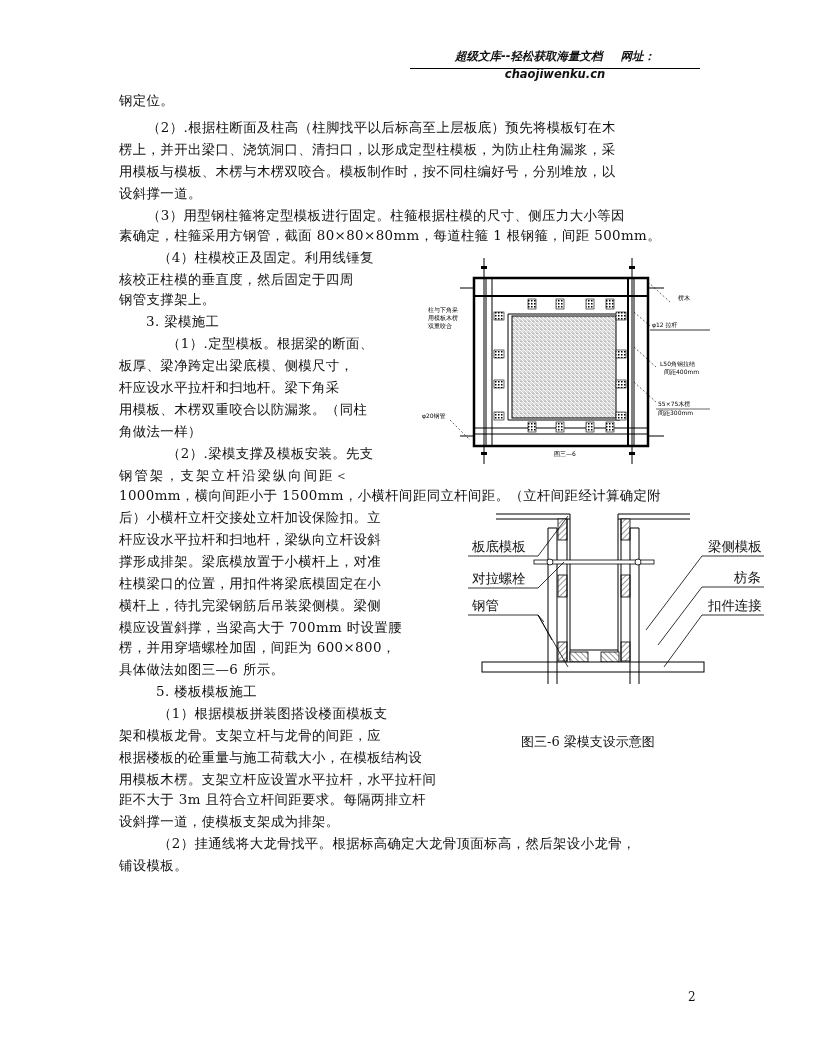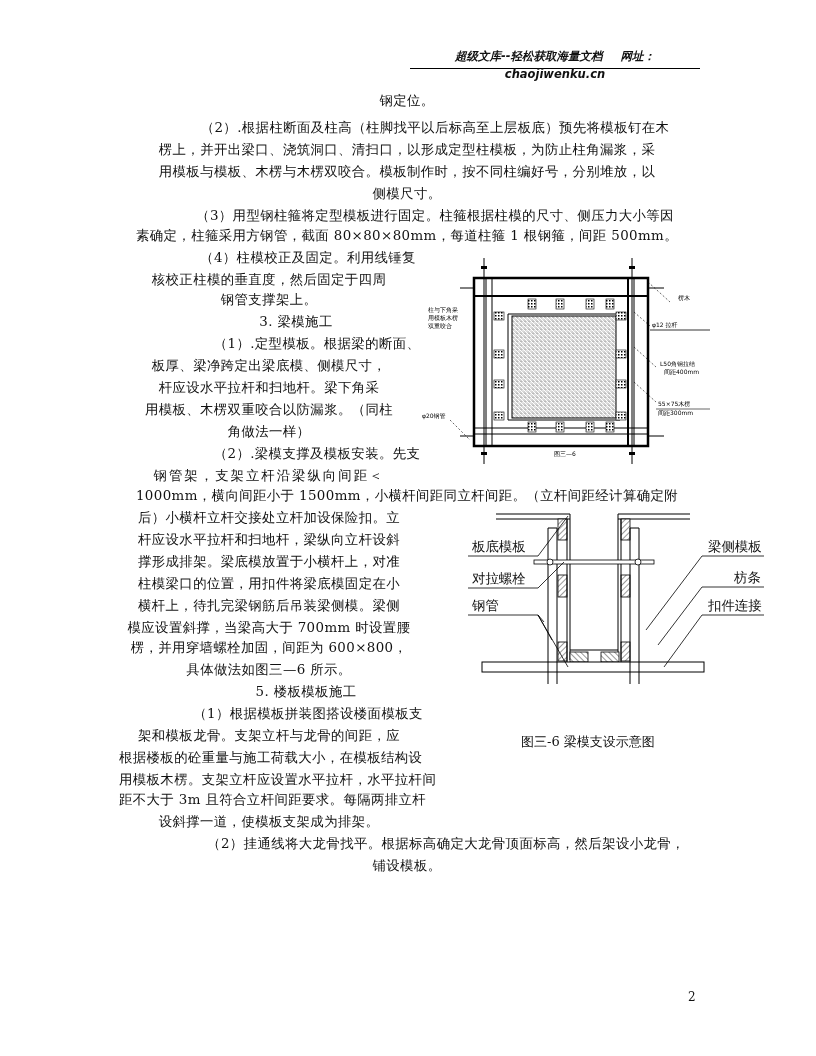--- a/index.html
+++ b/index.html
@@ -3,42 +3,42 @@
 <meta charset="utf-8">
 <style>
   html, body { margin: 0; padding: 0; background: #ffffff; }
   body { width: 816px; height: 1056px; position: relative; overflow: hidden;
          font-family: "DejaVu Serif", "Liberation Serif", serif; color: #111; }
   .header { position: absolute; left: 410px; top: 46px; width: 290px; height: 22px;
             border-bottom: 1.5px solid #000; font-family: "DejaVu Sans", sans-serif;
             font-size: 11.5px; font-weight: bold; font-style: italic; text-align: center; }
   .header span { display: inline-block; margin-top: 3px; }
   .header .gap { display: inline-block; width: 18px; }
-  .t { position: absolute; font-size: 13.4px; line-height: 22px; white-space: nowrap; letter-spacing: 0.4px; text-align: center; }
+  .t { position: absolute; font-size: 13.4px; line-height: 22px; white-space: nowrap; letter-spacing: 0.4px; }
   .full { left: 119px; width: 576px; }
   .left { left: 119px; width: 300px; }
   .page-number { position: absolute; left: 688px; top: 990px; font-size: 12px; }
   .fig1 { position: absolute; left: 420px; top: 252px; width: 290px; height: 212px; }
   .fig2 { position: absolute; left: 428px; top: 512px; width: 296px; height: 172px; margin-left: 40px; }
   .fig2-label { position: absolute; font-size: 13.4px; white-space: nowrap; }
   .caption { position: absolute; left: 521px; top: 733px; font-size: 13px; white-space: nowrap; }
   .tiny { font-family: "DejaVu Sans", sans-serif; font-size: 6px; fill: #000; }
 </style>
 </head>
 <body>
 
 <div class="header">
   <span>超级文库--轻松获取海量文档</span><span class="gap"></span><span>网址：</span><span>chaojiwenku.cn</span>
 </div>
 
 <div class="t full" style="top:90px">钢定位。</div>
 <div class="t full" style="top:117px; left:147px">（2）.根据柱断面及柱高（柱脚找平以后标高至上层板底）预先将模板钉在木</div>
 <div class="t full" style="top:139px">楞上，并开出梁口、浇筑洞口、清扫口，以形成定型柱模板，为防止柱角漏浆，采</div>
 <div class="t full" style="top:161px">用模板与模板、木楞与木楞双咬合。模板制作时，按不同柱编好号，分别堆放，以</div>
-<div class="t full" style="top:183px">侧模尺寸。</div>
+<div class="t full" style="top:183px">设斜撑一道。</div>
 <div class="t full" style="top:205px; left:147px">（3）用型钢柱箍将定型模板进行固定。柱箍根据柱模的尺寸、侧压力大小等因</div>
 <div class="t full" style="top:225px">素确定，柱箍采用方钢管，截面 80×80×80mm，每道柱箍 1 根钢箍，间距 500mm。</div>
 
 <div class="t left" style="top:247px; left:158px">（4）柱模校正及固定。利用线锤复</div>
 <div class="t left" style="top:269px">核校正柱模的垂直度，然后固定于四周</div>
 <div class="t left" style="top:289px">钢管支撑架上。</div>
 <div class="t left" style="top:311px; left:146px">3. 梁模施工</div>
 <div class="t left" style="top:333px; left:167px">（1）.定型模板。根据梁的断面、</div>
 <div class="t left" style="top:355px">板厚、梁净跨定出梁底模、侧模尺寸，</div>
 <div class="t left" style="top:377px">杆应设水平拉杆和扫地杆。梁下角采</div>

